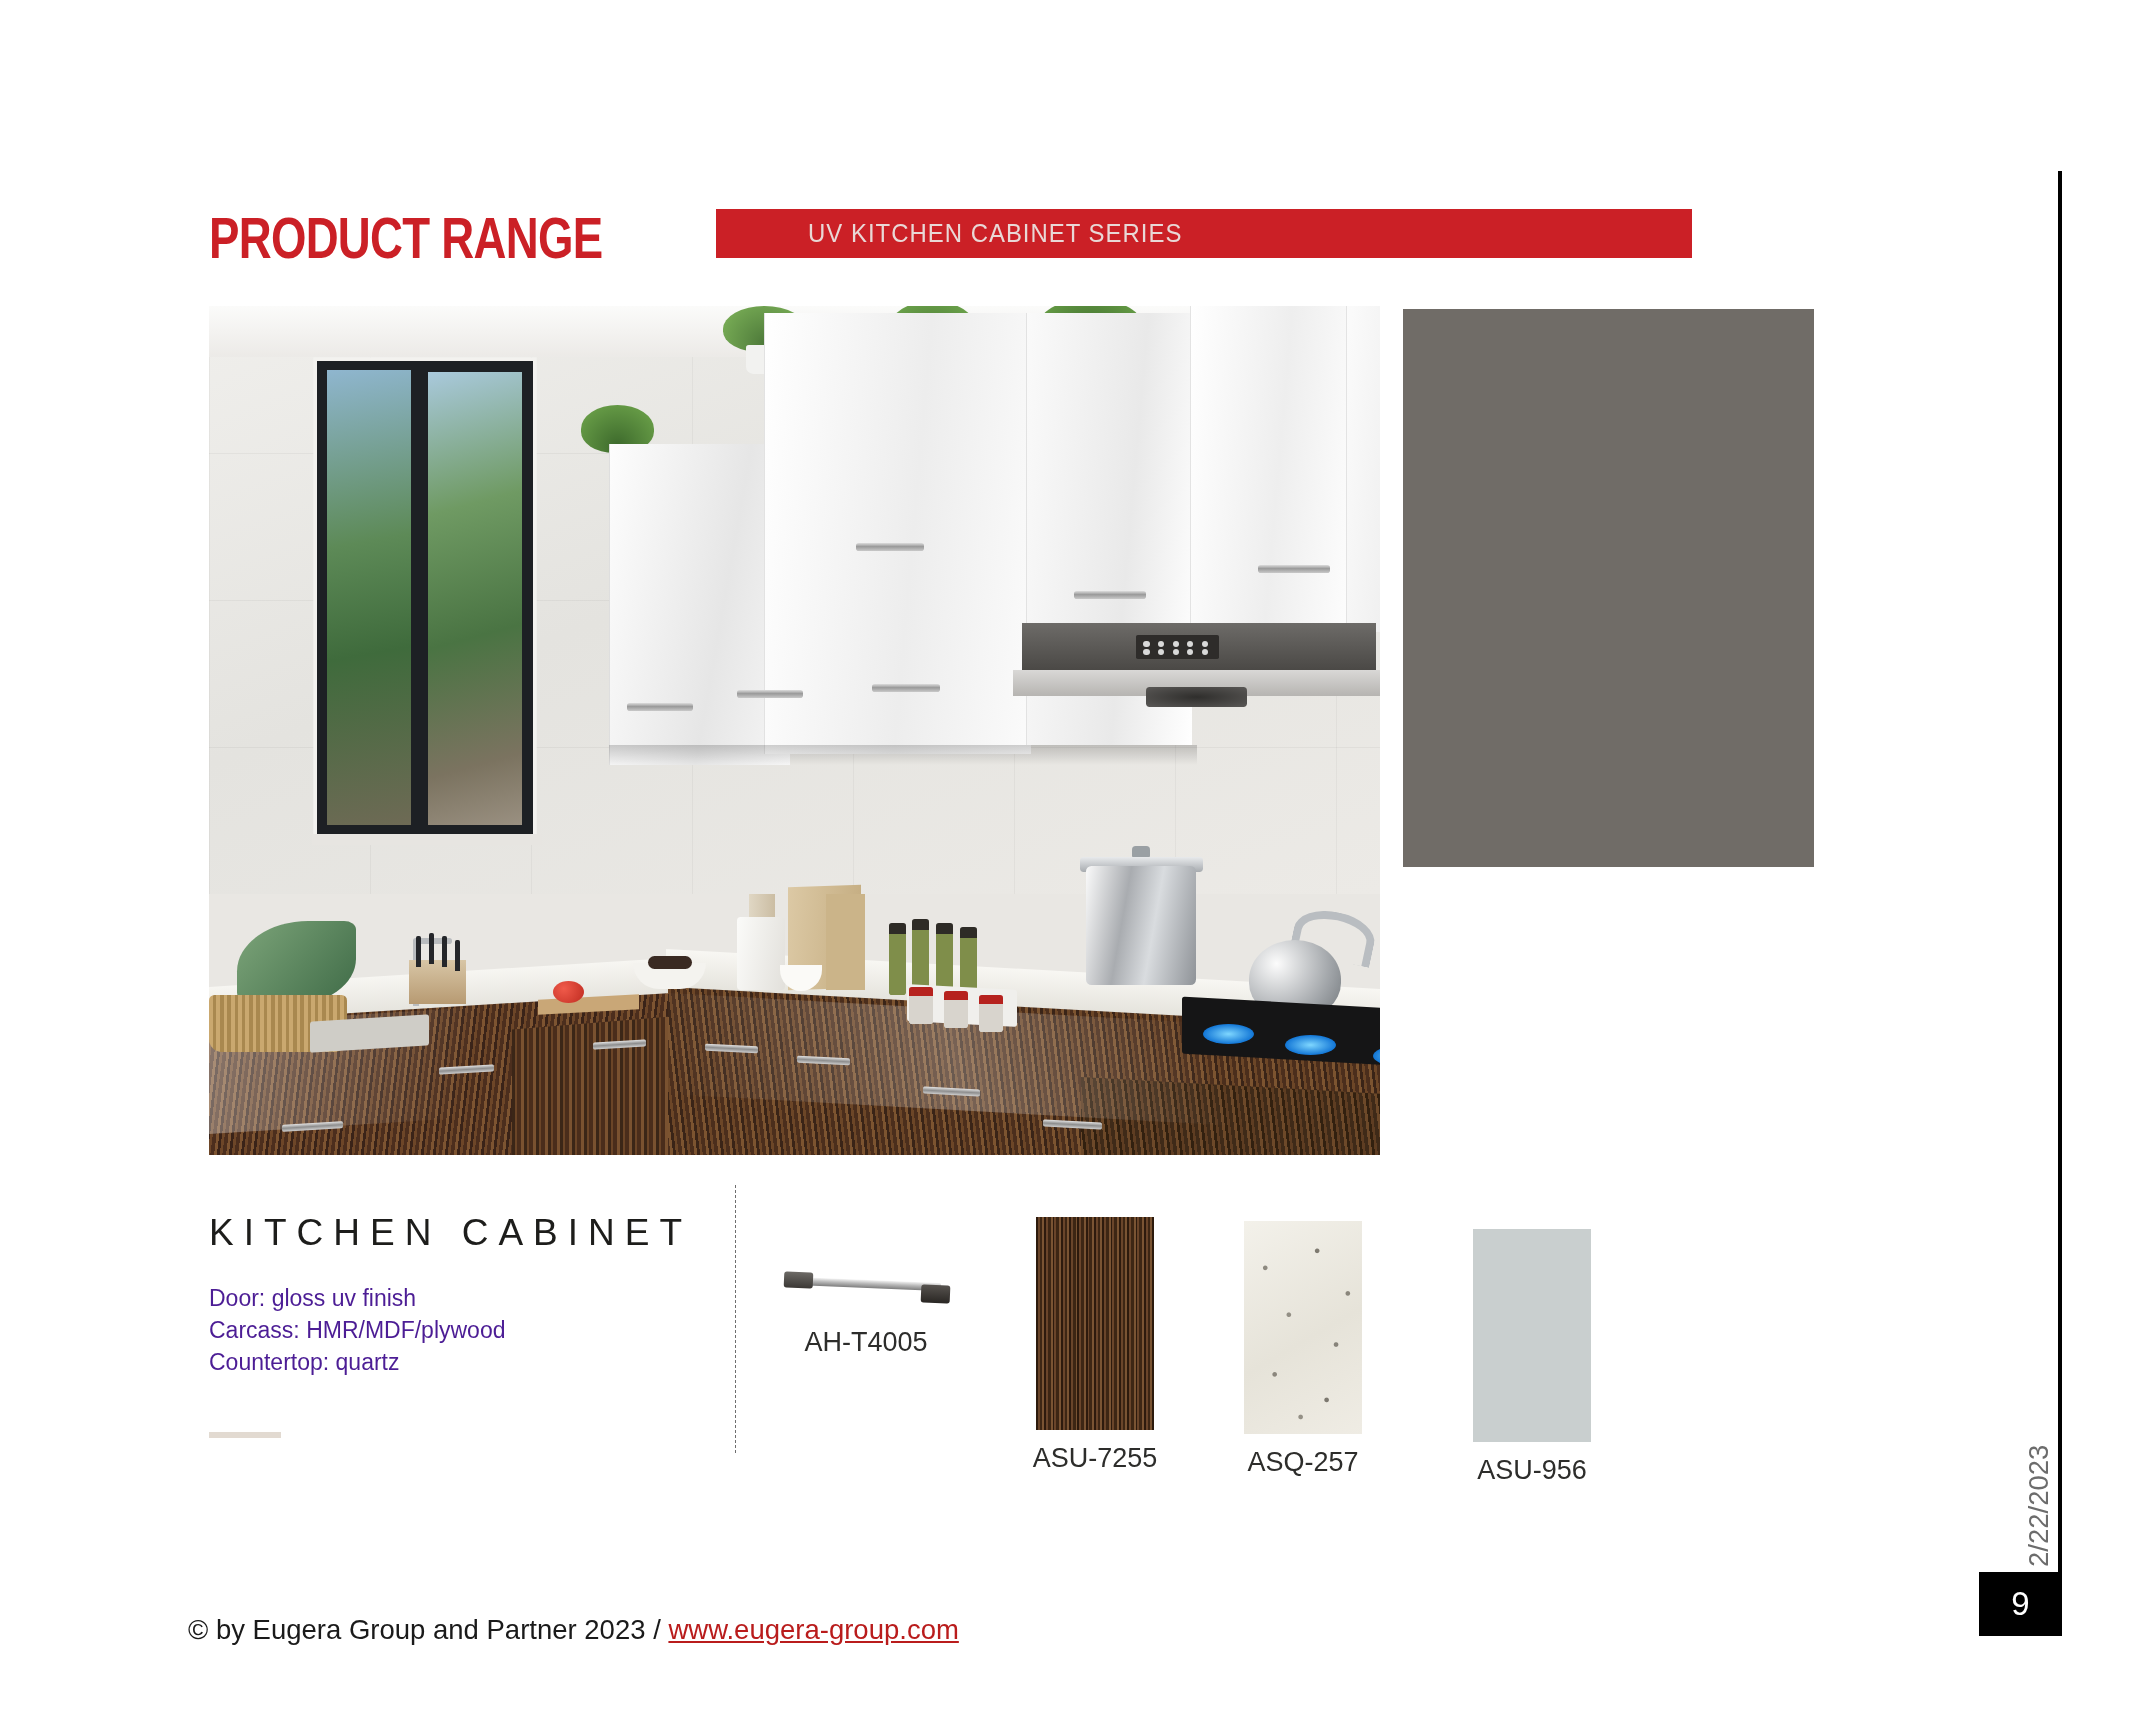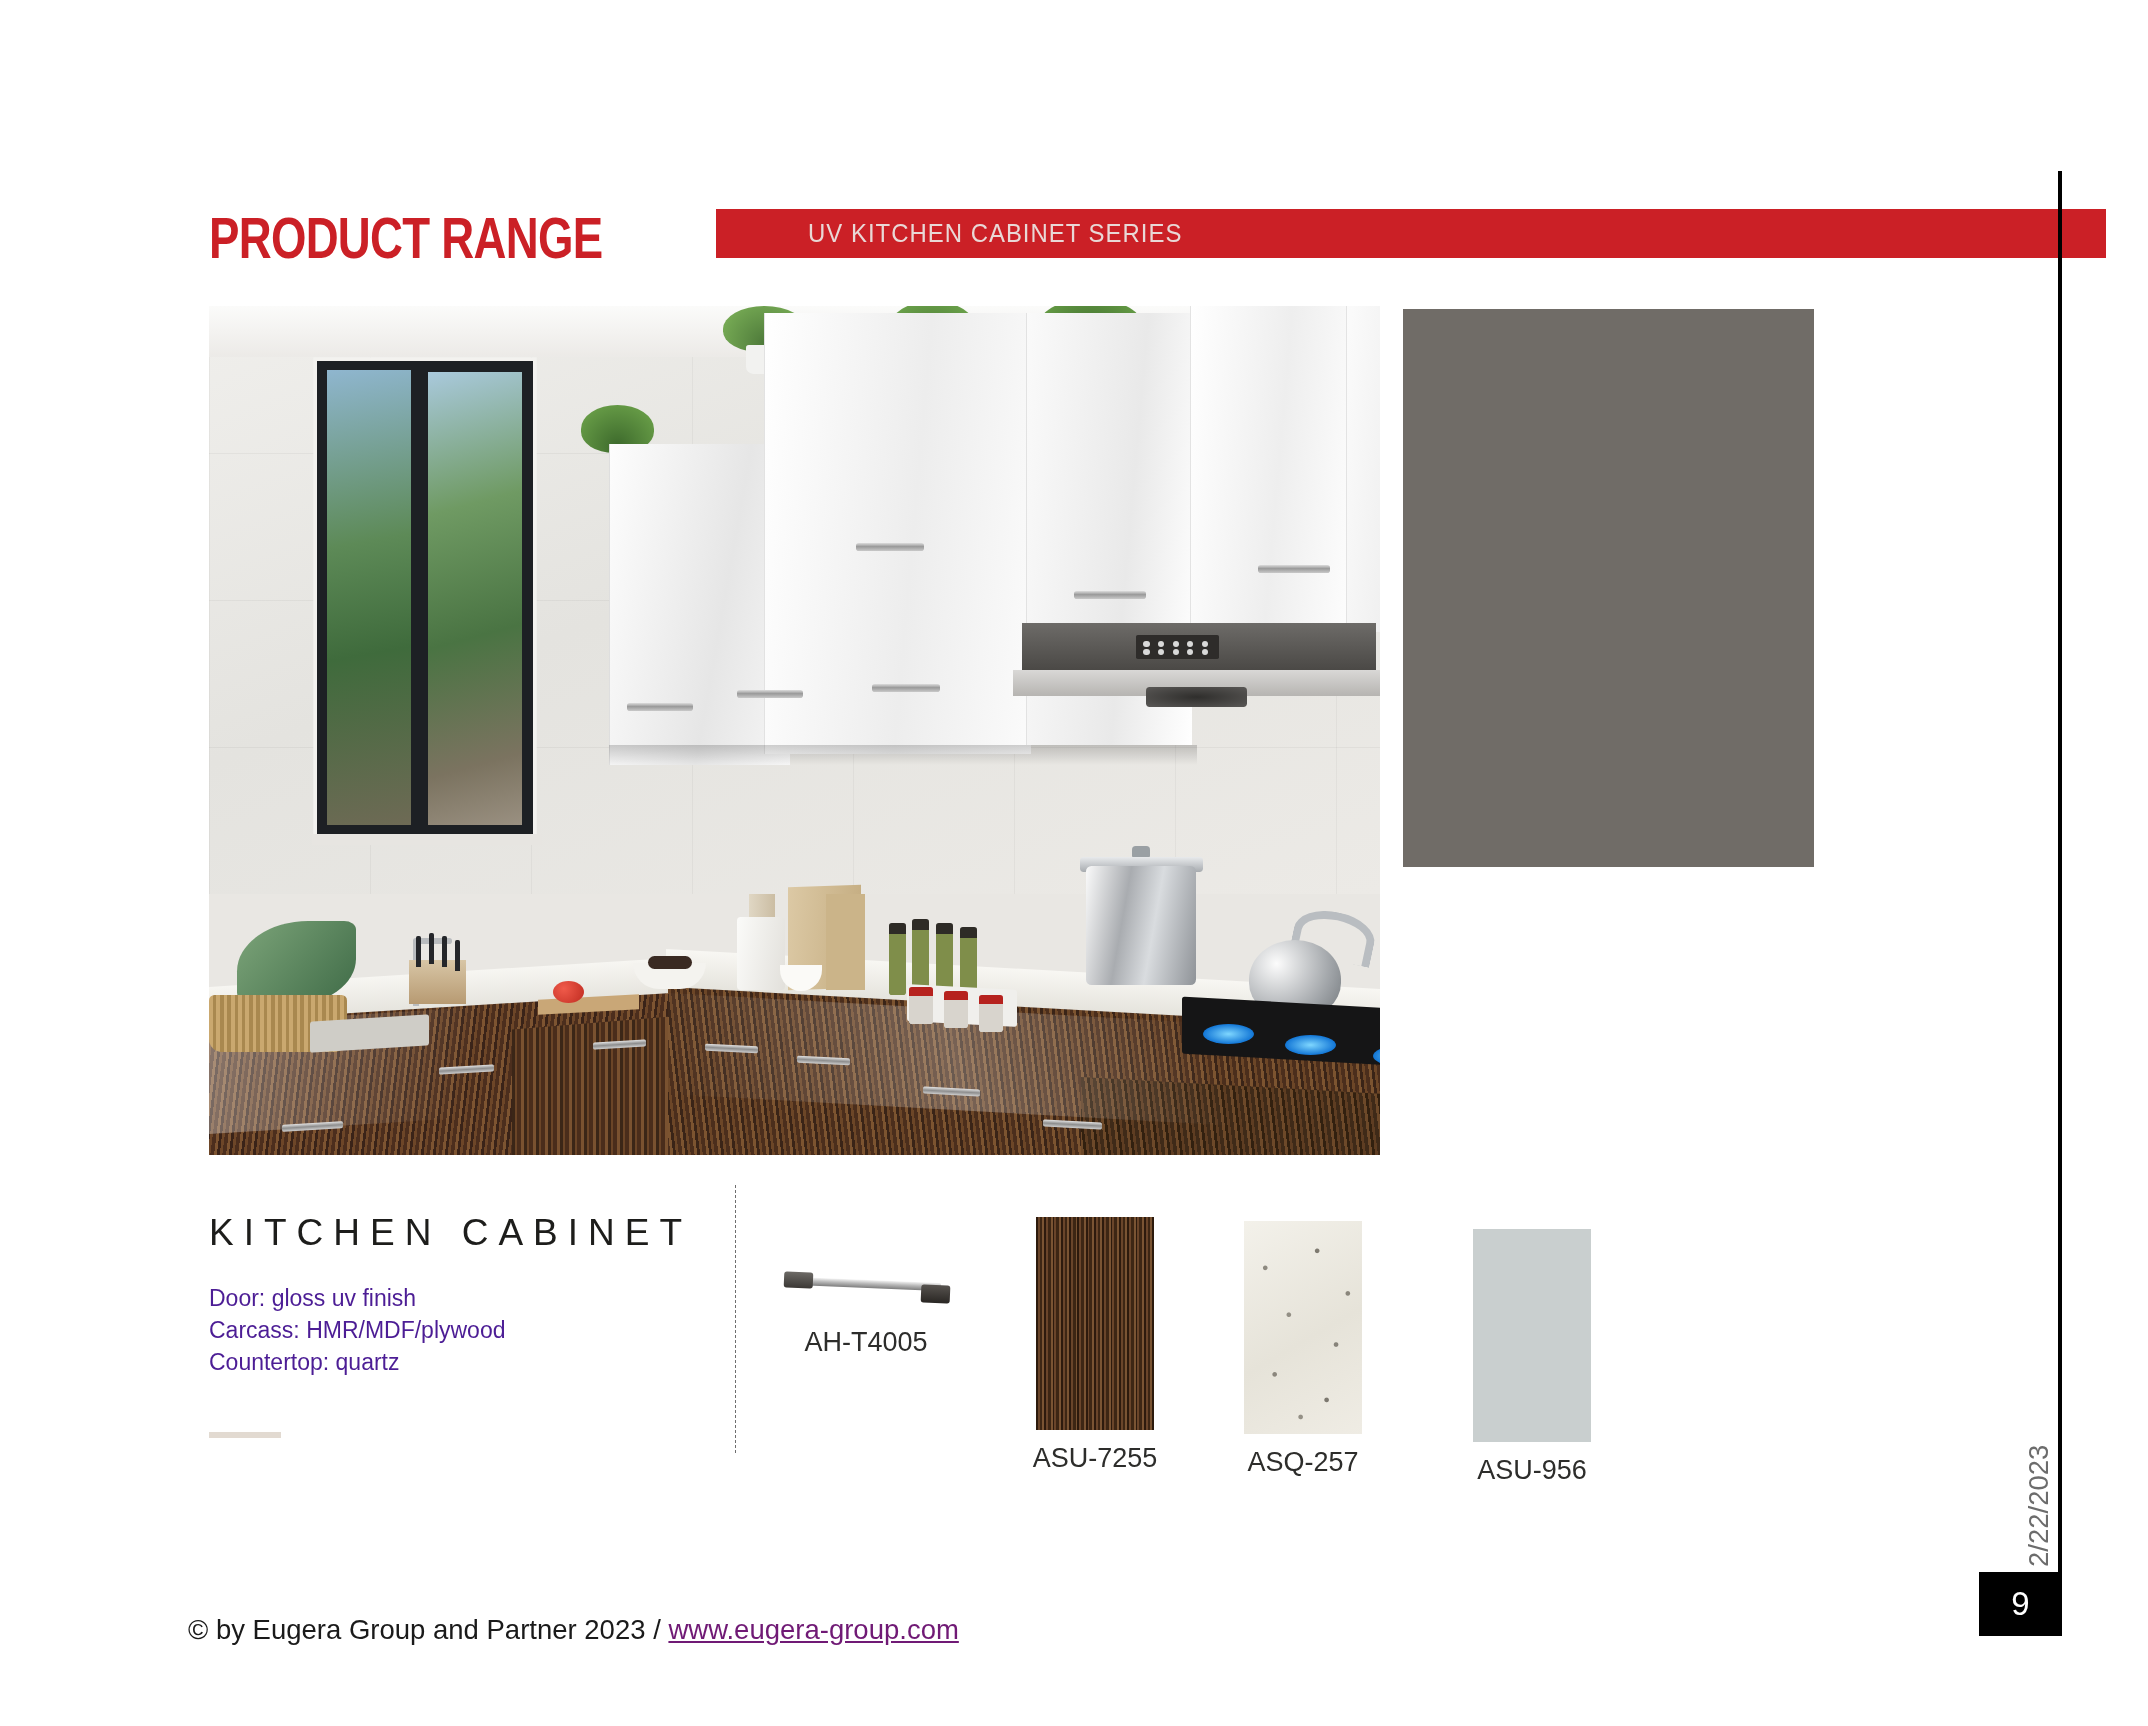--- a/index.html
+++ b/index.html
@@ -15,21 +15,21 @@
   #header{position:absolute;left:209px;top:204px;width:1662px;height:79px;}
   #header-title{
     position:absolute;left:0;top:5.5px;
     font-family:"Liberation Sans", sans-serif;
     font-weight:bold;font-size:57px;line-height:57px;
     color:#CB2026;letter-spacing:-0.9px;
     transform:scaleX(.80);transform-origin:left top;
     white-space:nowrap;
   }
   #header-bar{
-    position:absolute;left:507px;top:4.6px;width:1390px;height:49px;
+    position:absolute;left:507px;top:4.6px;width:976px;height:49px;
     background:#CB2026;
   }
   #header-bar-label{
     position:absolute;left:92px;top:0;height:49px;line-height:49px;
     font-size:26px;color:#E9D8D6;letter-spacing:1.1px;
     transform:scaleX(.92);transform-origin:left top;
     white-space:nowrap;
   }
 
   
@@ -201,21 +201,21 @@
        radial-gradient(circle at 26% 72%,#8b877d 0 1.8px,transparent 2.8px),
        radial-gradient(circle at 70% 84%,#7c786f 0 1.8px,transparent 2.8px),
        radial-gradient(circle at 48% 92%,#949086 0 1.8px,transparent 2.8px),
        radial-gradient(circle at 88% 34%,#8a867c 0 1.8px,transparent 2.8px),
        linear-gradient(150deg,#f3f1ea,#e6e3d9 55%,#efece4);}
   #swatch-2{left:1454px;top:1229px;margin-left:19px;}
   #swatch-2 .swatch-box{background:linear-gradient(120deg,#cfd5d5,#c2c9c9 55%,#d5dadа);background-color:#c9cfcf;}
 
   
   #footer{position:absolute;left:188px;top:1614px;font-size:27.5px;color:#1a1a1a;white-space:nowrap;}
-  #footer-link{color:#701a75;text-decoration:underline;}
+  #footer-link{color:#b91c1c;text-decoration:underline;}
 
   
   #rail-line{position:absolute;left:2058px;top:171px;width:3.7px;height:1402px;background:#000000;}
   #date-stamp{position:absolute;left:1984px;top:1405px;width:55px;height:165px;}
   #date-stamp span{
      display:block;font-size:27.5px;color:#6c6c6c;white-space:nowrap;
      transform:rotate(-90deg);transform-origin:left top;
      position:absolute;left:39px;top:162px;}
   #page-box{position:absolute;left:1979px;top:1572px;width:83px;height:64px;background:#000000;}
   #page-num{position:absolute;left:0;top:0;width:83px;height:64px;line-height:64px;

